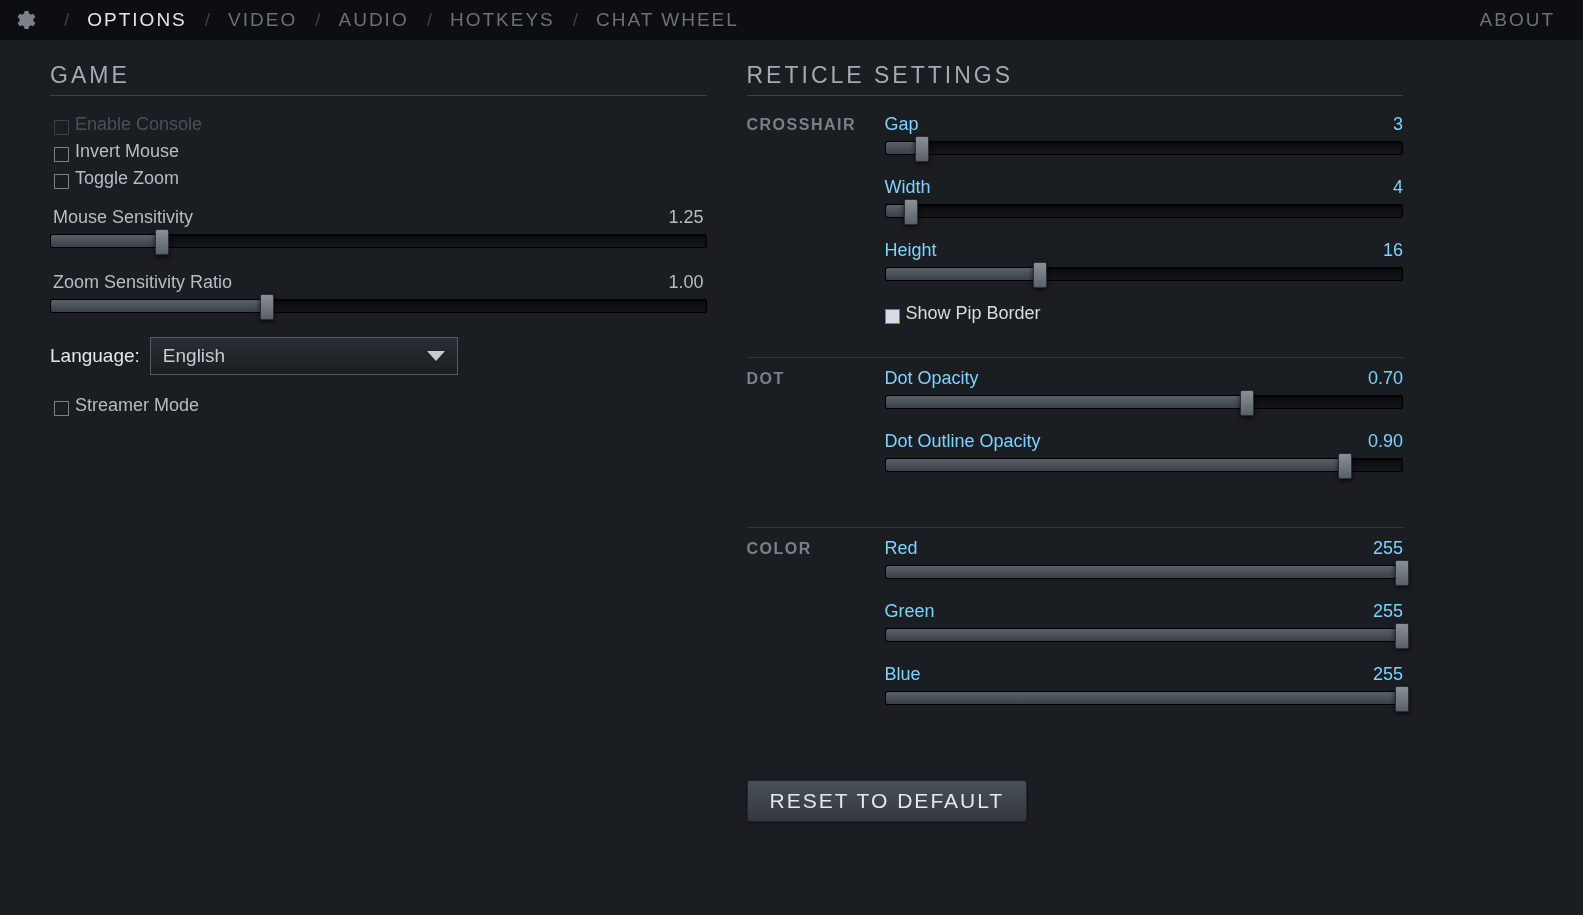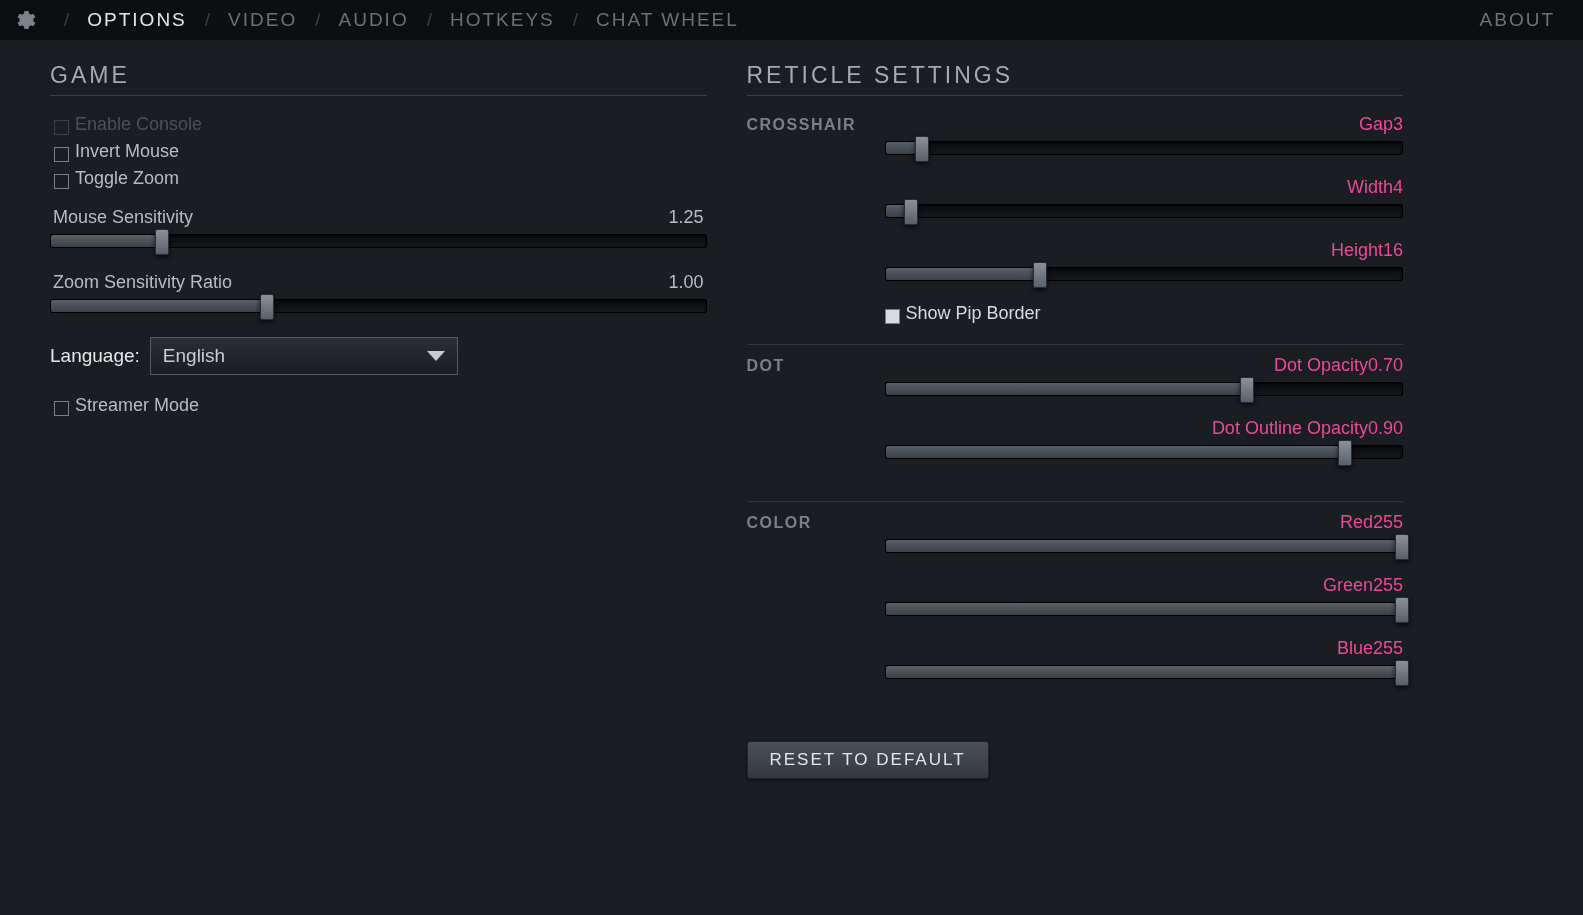--- a/index.html
+++ b/index.html
@@ -22,29 +22,29 @@
 .slider-block{margin:18px 0 24px 0}
 .slider-head{display:flex;justify-content:space-between;font-size:18px;color:#b8bcc2;margin:0 3px 6px 3px}
 .slider-track{position:relative;height:12px;background:linear-gradient(#0a0c0f,#14171b);border:1px solid #000;border-radius:2px;box-shadow:inset 0 1px 2px rgba(0,0,0,.7)}
 .slider-fill{position:absolute;left:0;top:0;bottom:0;background:linear-gradient(#5a6068,#3a4048);border-radius:2px 0 0 2px}
 .slider-thumb{position:absolute;top:-6px;width:12px;height:24px;background:linear-gradient(#8a9098,#5a6068);border:1px solid #2a2e34;border-radius:2px;box-shadow:0 2px 5px rgba(0,0,0,.7);transform:translateX(-50%)}
 .lang-row{display:flex;align-items:center;margin:10px 0 20px 0;font-size:18px}
 .lang-label{color:#e4e7ea;font-size:19px;margin-right:10px}
 .dropdown{width:282px;height:36px;background:linear-gradient(#2a2e34,#1a1d22);border:1px solid #555b63;display:flex;align-items:center;padding:0 12px;justify-content:space-between;color:#c8ccd2;font-size:19px;cursor:pointer}
 .chev{width:0;height:0;border-left:9px solid transparent;border-right:9px solid transparent;border-top:10px solid #c8ccd2}
 .right-col{flex:1}
-.sub-row{display:flex;align-items:flex-start;border-bottom:1px solid #32363c;padding-bottom:20px;margin-bottom:10px}
+.sub-row{display:flex;align-items:flex-start;border-bottom:1px solid #32363c;padding-bottom:33px;margin-bottom:10px}
 .sub-row:last-of-type{border-bottom:none}
 .sub-label{width:138px;font-size:16px;letter-spacing:1.5px;color:#7a8088;font-weight:600;padding-top:2px}
 .sub-content{flex:1}
 .r-slider{margin-bottom:22px}
-.r-sl-head{display:flex;justify-content:flex-end;font-size:18px;color:#ec4899;margin-bottom:6px}
+.r-sl-head{display:flex;justify-content:space-between;font-size:18px;color:#7dd3fc;margin-bottom:6px}
 .pip-check{display:flex;align-items:flex-end;font-size:18px;color:#d8dce2;margin-top:4px}
 .pip-check .checkbox{border:1px solid #6a7ab8;background:#d8dce2}
-.reset-btn{margin-top:10px;padding:8px 22px;background:linear-gradient(#4a5058,#34383e);border:1px solid #22262a;color:#e4e7ea;font-size:17px;letter-spacing:2px;border-radius:3px;cursor:pointer;box-shadow:0 1px 3px rgba(0,0,0,.5)}
+.reset-btn{margin-top:10px;padding:8px 22px;background:linear-gradient(#4a5058,#34383e);border:1px solid #22262a;color:#e4e7ea;font-size:21px;letter-spacing:2px;border-radius:3px;cursor:pointer;box-shadow:0 1px 3px rgba(0,0,0,.5)}
 </style>
 </head>
 <body>
 
 <div class="topbar">
   <svg class="gear" viewBox="0 0 24 24" fill="#9aa0a8">
       <path d="M12 8a4 4 0 100 8 4 4 0 000-8zm9.4 4a7.5 7.5 0 00-.1-1.2l2.1-1.6-2-3.4-2.5 1a7.6 7.6 0 00-2-1.2l-.4-2.6h-4l-.4 2.6a7.6 7.6 0 00-2 1.2l-2.5-1-2 3.4 2.1 1.6a7.5 7.5 0 000 2.4l-2.1 1.6 2 3.4 2.5-1a7.6 7.6 0 002 1.2l.4 2.6h4l.4-2.6a7.6 7.6 0 002-1.2l2.5 1 2-3.4-2.1-1.6c.1-.4.1-.8.1-1.2z"></path>
     </svg>
   <span class="sep">/</span>
   <span class="tab active">OPTIONS</span>

